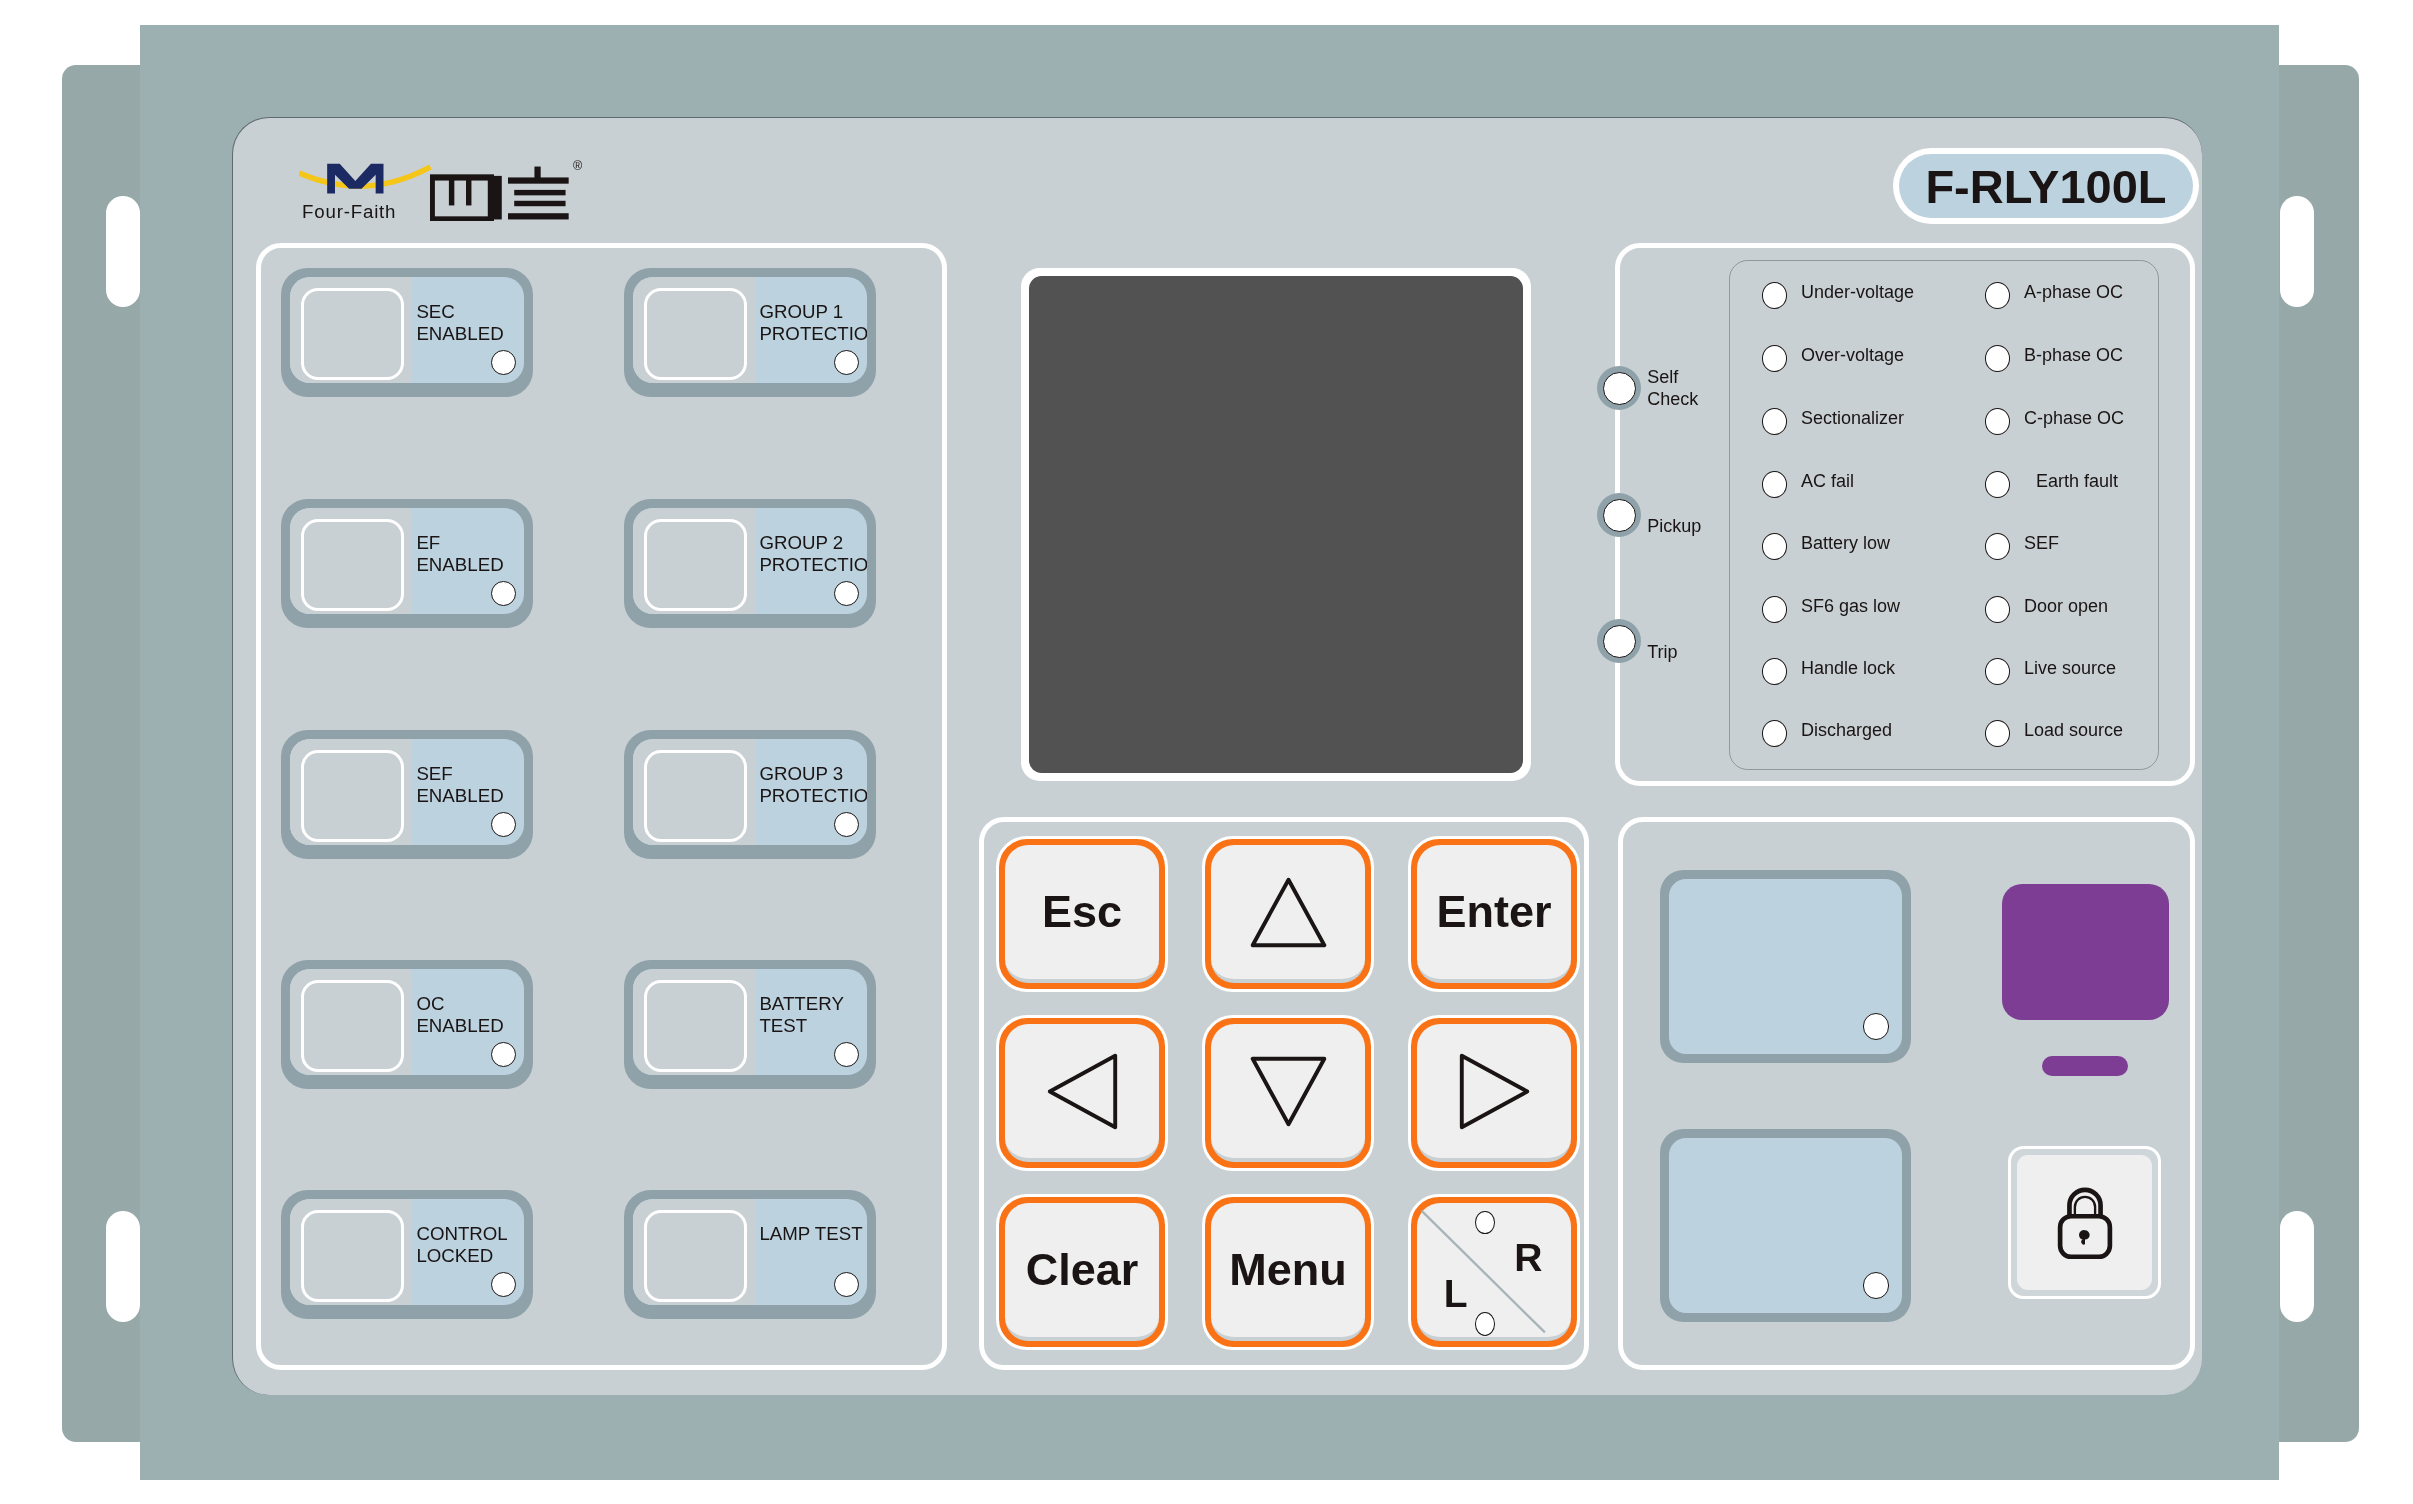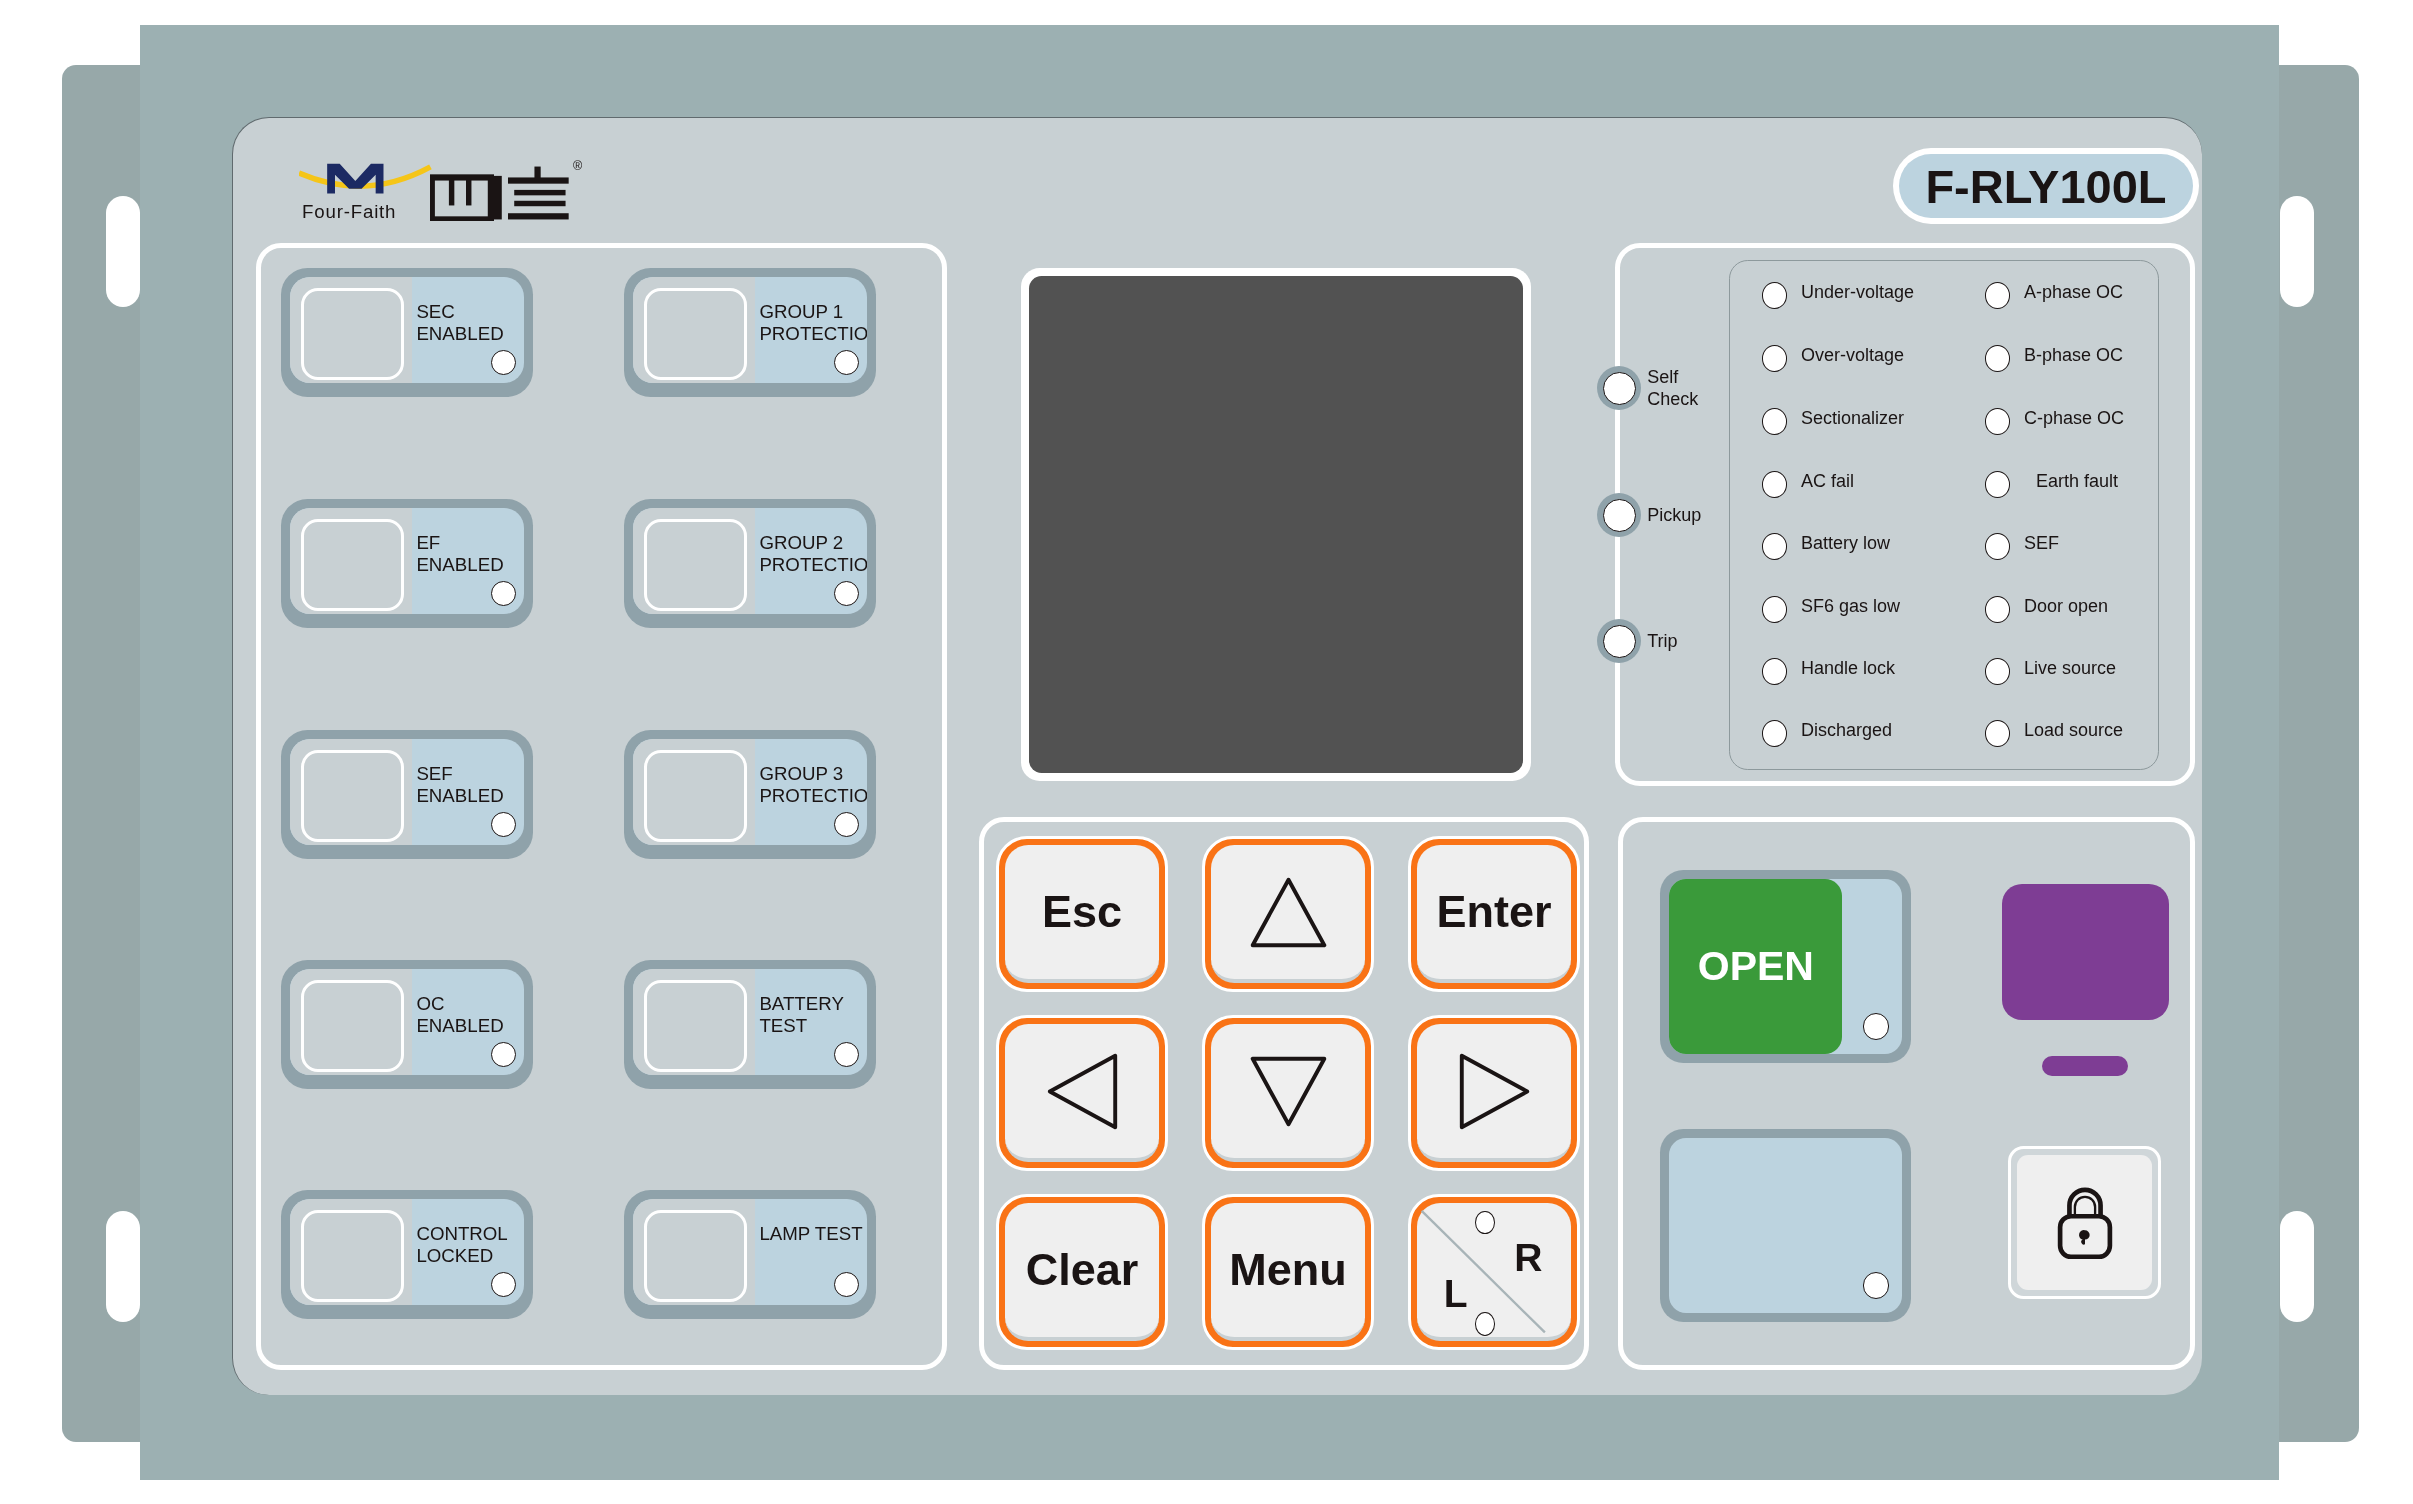--- a/index.html
+++ b/index.html
@@ -17,21 +17,21 @@
   .fkey .lbl{position:absolute;left:126px;top:23.4px;font-size:18.7px;line-height:22px;color:#1a1414;white-space:pre-line}
   .led{position:absolute;border-radius:50%;background:#ffffff;border:1.6px solid #1a1414}
   .fkey .led{right:7.8px;bottom:7.8px;width:25px;height:25px}
   .lcd-wrap{position:absolute;left:1021px;top:268px;width:510px;height:513px;background:#ffffff;border-radius:18.7px}
   .lcd{position:absolute;left:7.8px;top:7.8px;right:7.8px;bottom:7.8px;background:#525252;border-radius:12.5px}
   .key{position:absolute;width:172px;height:156px;border:3.9px solid #ffffff;border-radius:31px;background:#f97316}
   .key .cap{position:absolute;left:6.2px;top:6.2px;right:6.2px;bottom:6.2px;background:#efefef;border-radius:23.4px;border-bottom:4.7px solid #c8d0d3;display:flex;align-items:center;justify-content:center;font-weight:bold;font-size:45px;color:#1a1414}
   .ind-inner{position:absolute;left:1729px;top:260px;width:430px;height:510px;border:1.6px solid #8d999c;border-radius:18.7px}
   .ind-item{position:absolute;display:flex;font-size:18px;color:#1a1414}
   .ind-item .led{position:relative;width:25px;height:26.5px;margin-right:14px}
-  .sleft{position:absolute;display:flex;align-items:center;font-size:18px;line-height:22px}
+  .sleft{position:absolute;display:flex;align-items:flex-end;font-size:18px;line-height:22px}
   .sleft .ring{width:44px;height:44px;border-radius:50%;background:#8fa2aa;display:flex;align-items:center;justify-content:center;margin-right:6.2px}
   .sleft .ring .led{position:relative;width:33px;height:33px}
   .ctl{position:absolute;width:251px;height:193px;background:#8fa2aa;border-radius:23.4px}
   .ctl .inner{position:absolute;left:9.4px;top:9.4px;right:9.4px;bottom:9.4px;background:#bcd3df;border-radius:17px}
   .ctl .btn{position:absolute;left:0;top:0;bottom:0;width:173px;border-radius:17px;display:flex;align-items:center;justify-content:center;color:#ffffff;font-weight:bold;font-size:41px}
   .ctl .led{right:12.5px;bottom:14px;width:26.5px;height:26.5px}
 </style>
 </head>
 <body>
 
@@ -322,23 +322,20 @@
   <div class="led" style="left:58px;top:109px;width:20px;height:23.4px;"></div>
   <span style="position:absolute;left:97px;top:33px;font-size:39px;">R</span>
   <span style="position:absolute;left:26.5px;top:69px;font-size:39px;">L</span>
 </div>
   </div>
 
 <div class="panel" style="left:1618px;top:817px;width:577px;height:553px;"></div>
 
 <div class="ctl" style="left:1660px;top:870px;">
   <div class="inner">
-    <div class="btn" style="background:#3a9a3a;">
-        <span>OPEN</span>
-      </div>
     <div class="led"></div>
   </div>
 </div>
 <div class="ctl" style="left:1660px;top:1129px;">
   <div class="inner">
     <div class="led"></div>
   </div>
 </div>
 
 <div class="abs" style="left:2002px;top:884px;width:167px;height:136px;background:#7e3d94;border-radius:20px;"></div>

